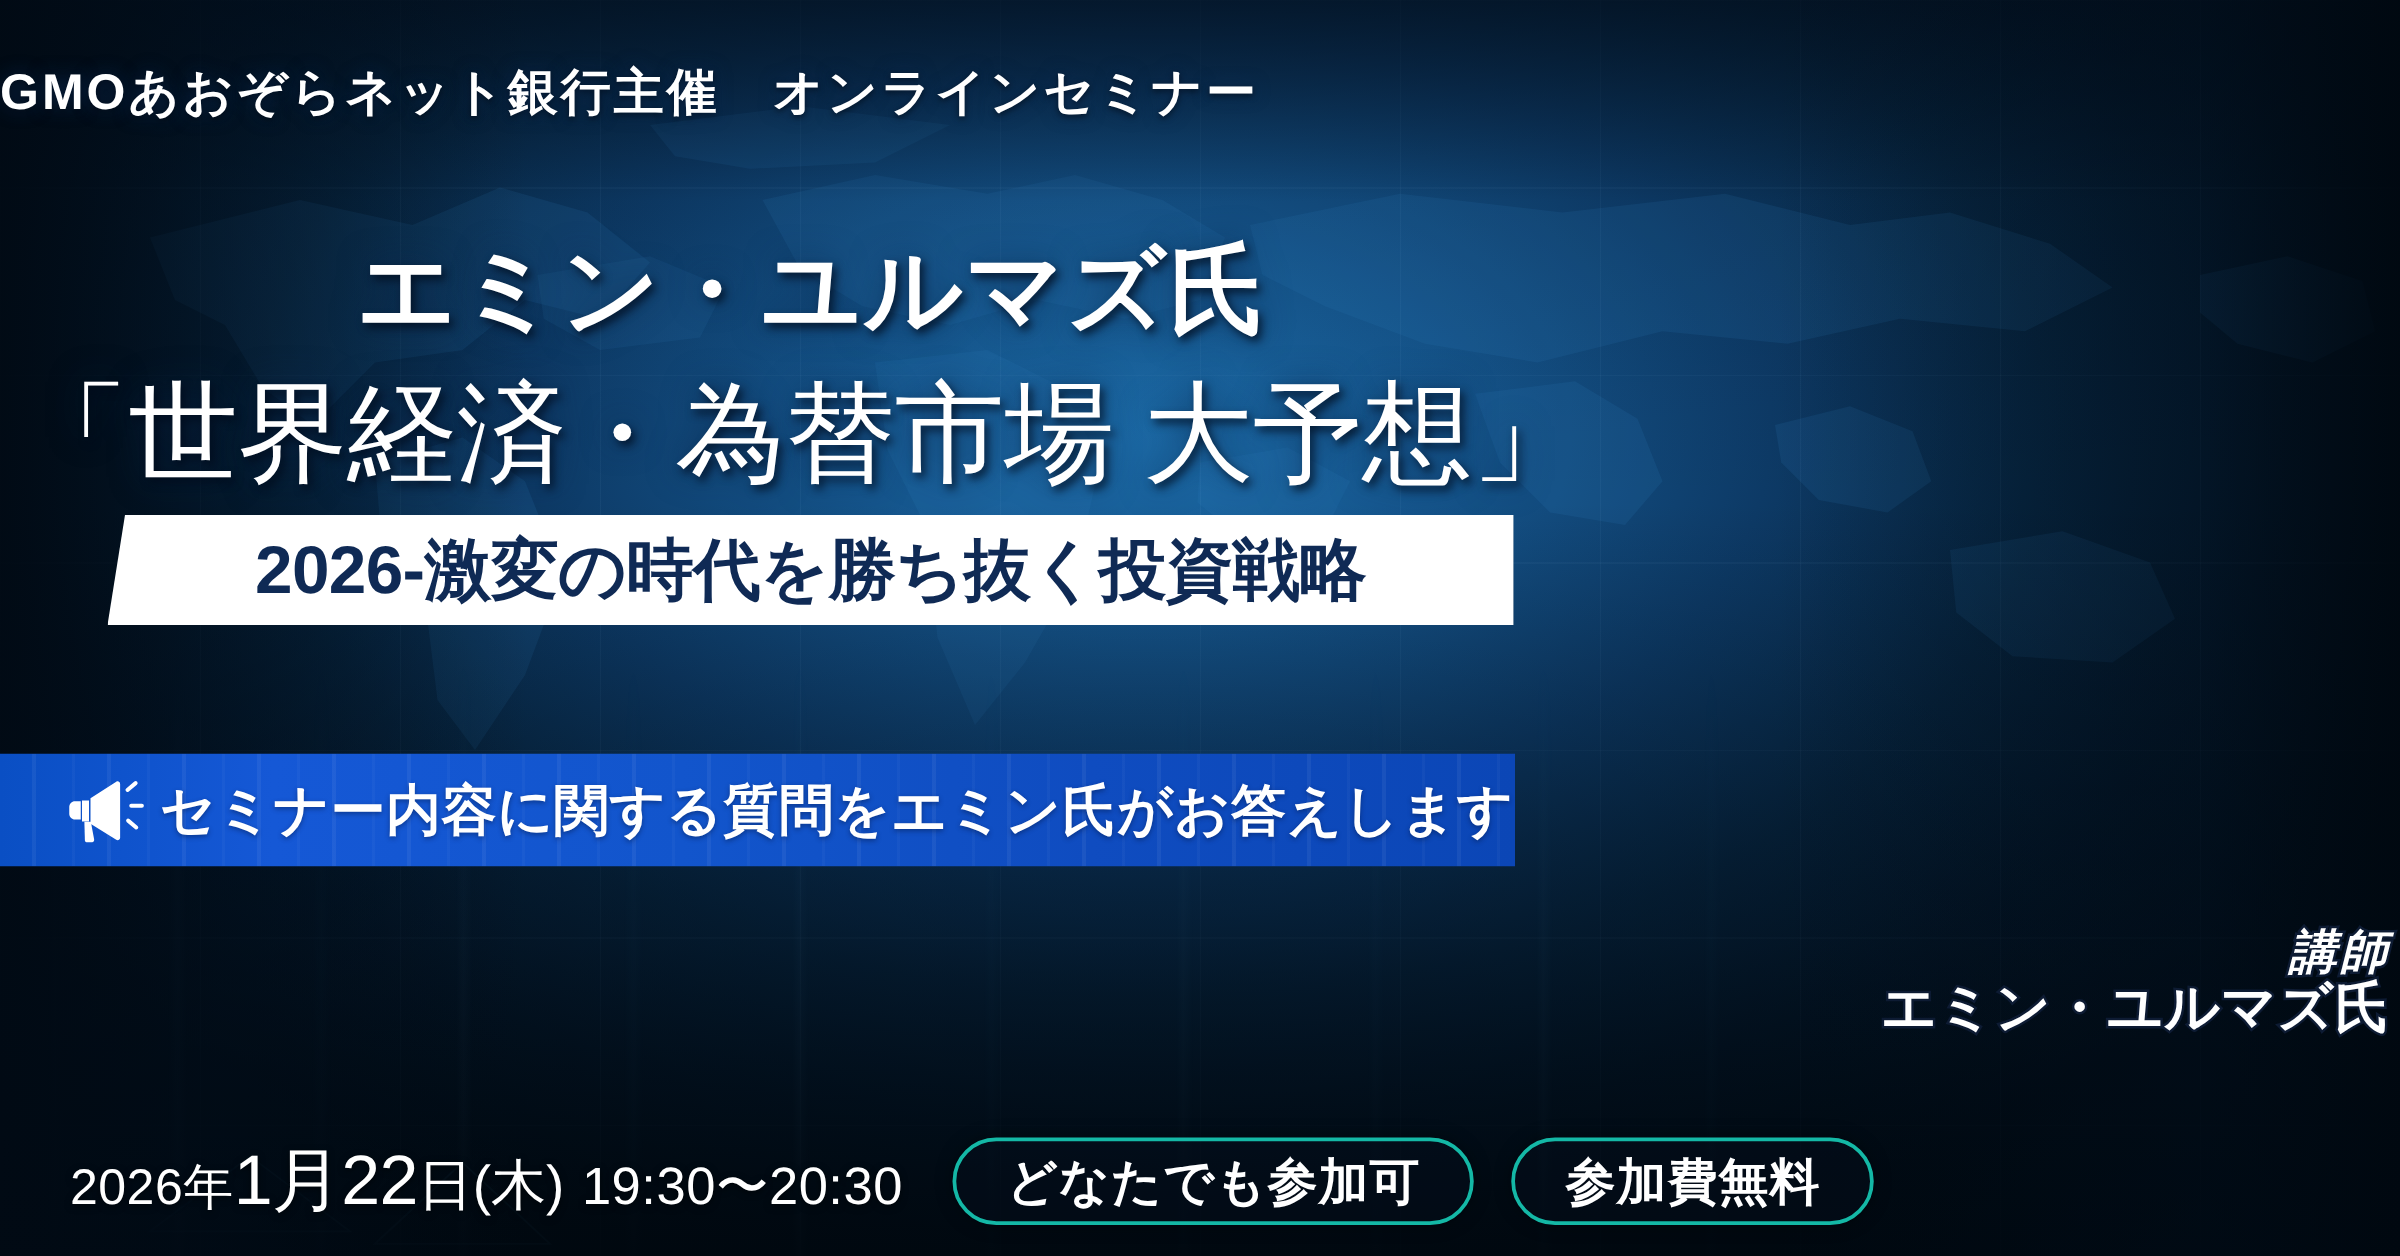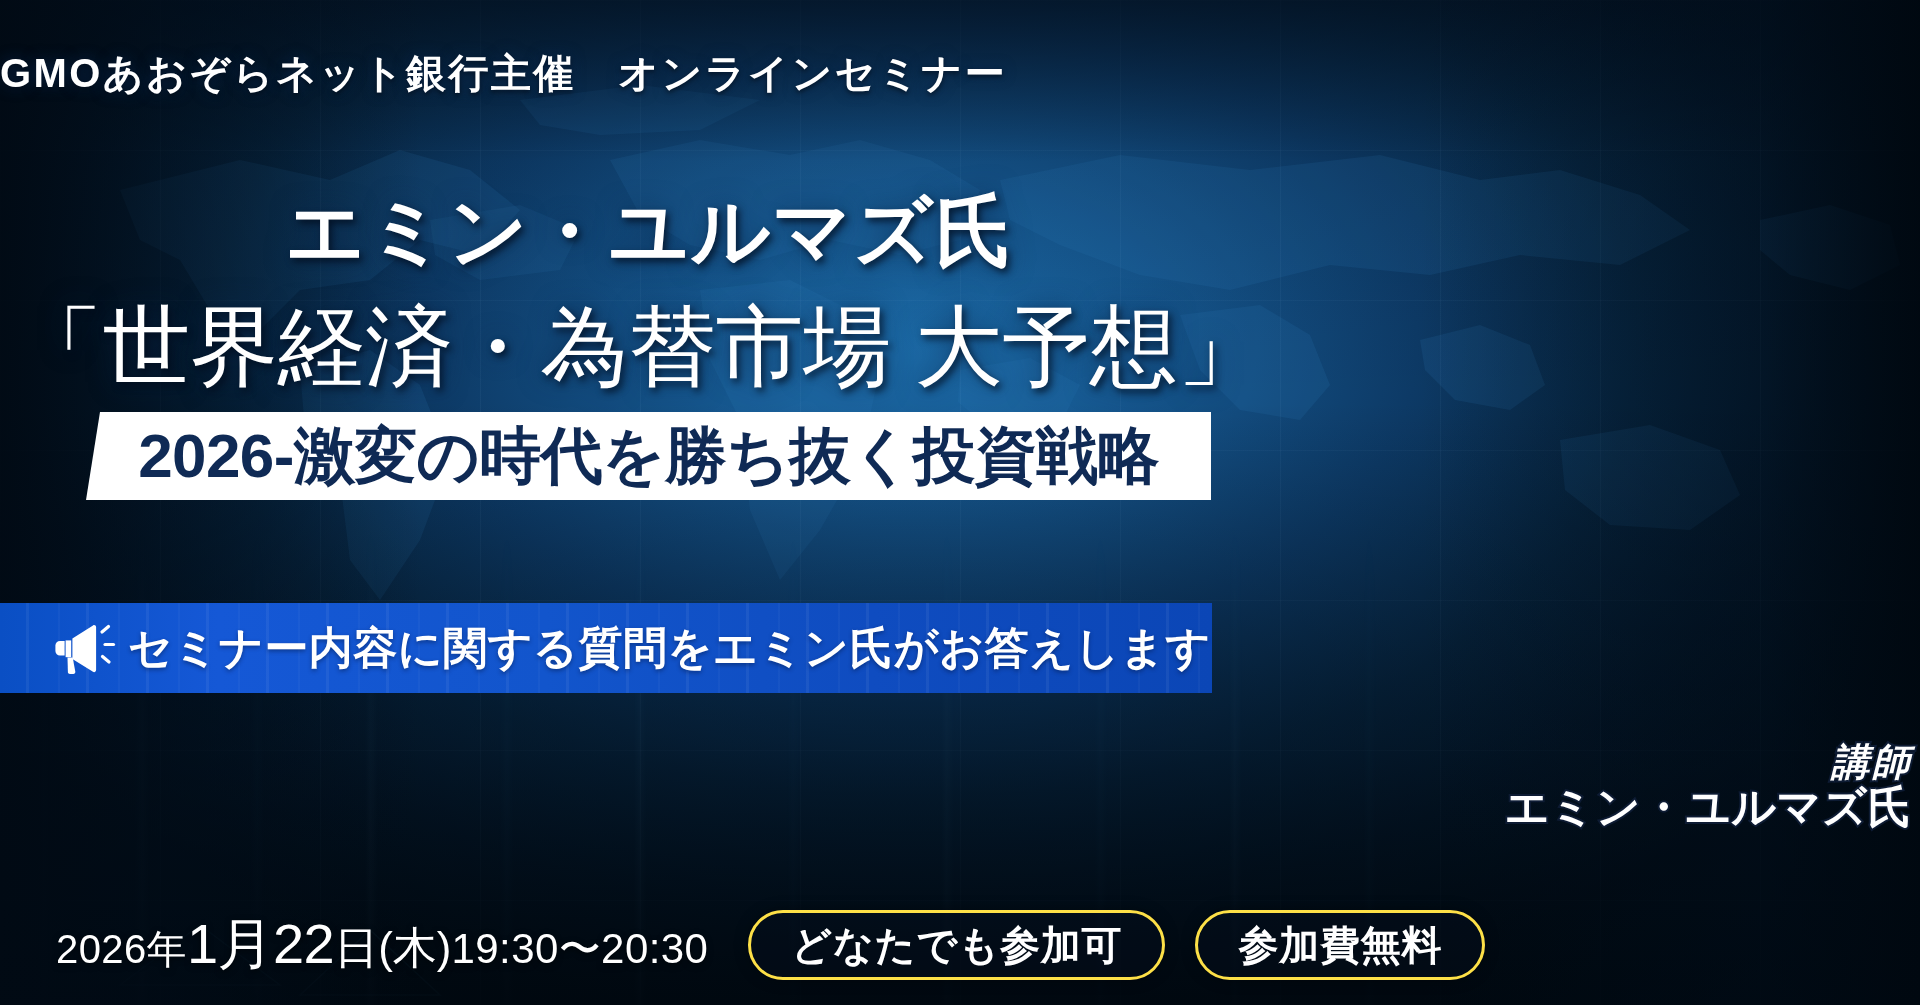--- a/index.html
+++ b/index.html
@@ -104,21 +104,21 @@
   .subbar {
     position: absolute; inset: 0;
     background: #ffffff;
     clip-path: polygon(14px 0, 100% 0, 100% 100%, 0 100%);
     box-shadow: 0 4px 16px rgba(0,0,0,.35);
   }
   .subbar-text {
     position: absolute; inset: 0;
     display: flex; align-items: center; justify-content: center;
     color: #0f2a55;
-    font-size: 62px;
+    font-size: 54px;
     font-weight: bold;
     letter-spacing: -.01em;
     white-space: nowrap;
   }
 
   
   .strip {
     position: absolute; left: 0; top: 603px;
     width: 1212px; height: 90px;
     background: linear-gradient(to right, #0a4fc4 0%, #1558d6 18%, #1255cc 45%, #0f4cc0 72%, #0b46b6 100%);
@@ -178,26 +178,26 @@
   .date-block {
     display: flex; align-items: baseline;
     margin-left: 56px;
     color: #fff;
     white-space: nowrap;
     text-shadow: 0 2px 6px rgba(0,0,0,.6);
   }
   .d-year   { font-size: 40px; font-weight: normal; letter-spacing: .01em; }
   .d-big    { font-size: 56px; font-weight: normal; letter-spacing: -.01em; }
   .d-mid    { font-size: 44px; font-weight: normal; }
-  .d-time   { font-size: 42px; font-weight: normal; margin-left: 0; letter-spacing: .01em; }
+  .d-time   { font-size: 42px; font-weight: normal; margin-left: 14px; letter-spacing: .01em; }
 
   .pill {
     display: inline-flex; align-items: center; justify-content: center;
     height: 70px; padding: 0 40px;
-    border: 3px solid #fde047;
+    border: 3px solid #14b8a6;
     border-radius: 36px;
     color: #fff;
     font-size: 40px;
     font-weight: bold;
     letter-spacing: .02em;
     white-space: nowrap;
     background: rgba(5,18,34,.30);
     box-shadow: 0 0 14px rgba(0,0,0,.35);
   }
   .pill-1 { margin-left: 40px; }

